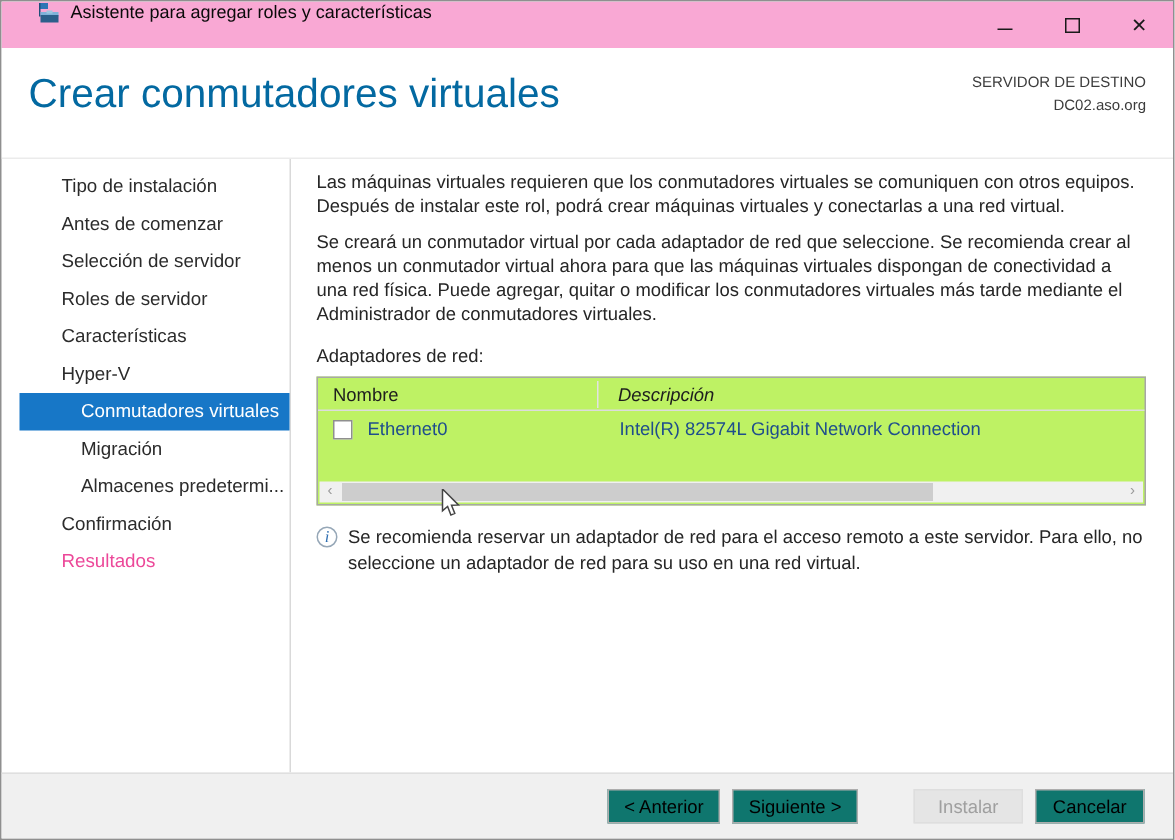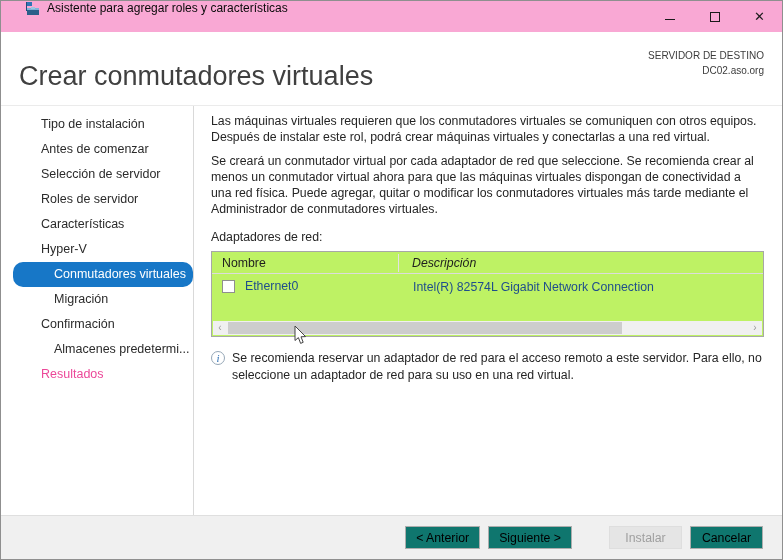--- a/index.html
+++ b/index.html
@@ -26,30 +26,30 @@
   .glyph-min { width: 10px; border-top: 1px solid #1a1a1a; margin-top: 6px; }
   .glyph-max { width: 10px; height: 10px; border: 1px solid #1a1a1a; }
   .glyph-close { font-size: 13px; color: #1a1a1a; line-height: 1; }
 
   
   .header {
     height: 73px; flex: 0 0 73px;
     display: flex; justify-content: space-between;
     padding: 0 18px 0 18px; background: #fff;
   }
-  .page-title { font-size: 27px; font-weight: normal; color: #404040; margin-top: 29px; letter-spacing: 0; }
+  .page-title { font-size: 27px; font-weight: normal; color: #0369a1; margin-top: 15px; letter-spacing: 0; }
   .target-block { text-align: right; margin-top: 17px; font-size: 10px; color: #3c3c3c; line-height: 1.45; }
 
   
   .body { flex: 1; display: flex; border-top: 1px solid #ebebeb; min-height: 0; }
 
   .sidebar { width: 193px; flex: 0 0 193px; border-right: 1px solid #d9d9d9; padding-top: 6px; }
   .side-item { font-size: 12.5px; color: #2b2b2b; padding: 5px 4px 5px 40px; line-height: 15px; white-space: nowrap; overflow: hidden; }
   .side-item.indent { padding-left: 53px; }
-  .side-item.selected { background: #1777c7; color: #fff; margin-left: 12px; padding-left: 41px; border-radius: 10px; }
+  .side-item.selected { background: #1777c7; color: #fff; margin-left: 12px; padding-left: 41px; }
   .side-item.disabled { color: #ec4899; }
 
   .main { flex: 1; padding: 7px 18px 0 17px; min-width: 0; }
   .main p { font-size: 12.3px; color: #262626; line-height: 16px; margin-bottom: 8px; }
   .main p.p2 { margin-bottom: 0; }
 
   .adapters-label { font-size: 12.3px; color: #262626; margin-top: 13px; }
 
   
   .adapter-table { border: 1px solid #a7a7a7; height: 86px; margin-top: 7px; position: relative; background: #bef264; }
@@ -143,22 +143,22 @@
 
     <div class="sidebar">
       <div class="side-item">Tipo de instalación</div>
       <div class="side-item">Antes de comenzar</div>
       <div class="side-item">Selección de servidor</div>
       <div class="side-item">Roles de servidor</div>
       <div class="side-item">Características</div>
       <div class="side-item">Hyper-V</div>
       <div class="side-item indent selected">Conmutadores virtuales</div>
       <div class="side-item indent">Migración</div>
+      <div class="side-item indent">Almacenes predetermi...</div>
       <div class="side-item">Confirmación</div>
-      <div class="side-item indent">Almacenes predetermi...</div>
       <div class="side-item disabled">Resultados</div>
     </div>
 
     <div class="main">
       <p class="p1">Las máquinas virtuales requieren que los conmutadores virtuales se comuniquen con otros equipos. Después de instalar este rol, podrá crear máquinas virtuales y conectarlas a una red virtual.</p>
       <p class="p2">Se creará un conmutador virtual por cada adaptador de red que seleccione. Se recomienda crear al menos un conmutador virtual ahora para que las máquinas virtuales dispongan de conectividad a una red física. Puede agregar, quitar o modificar los conmutadores virtuales más tarde mediante el Administrador de conmutadores virtuales.</p>
 
       <div class="adapters-label">Adaptadores de red:</div>
 
       <div class="adapter-table">

